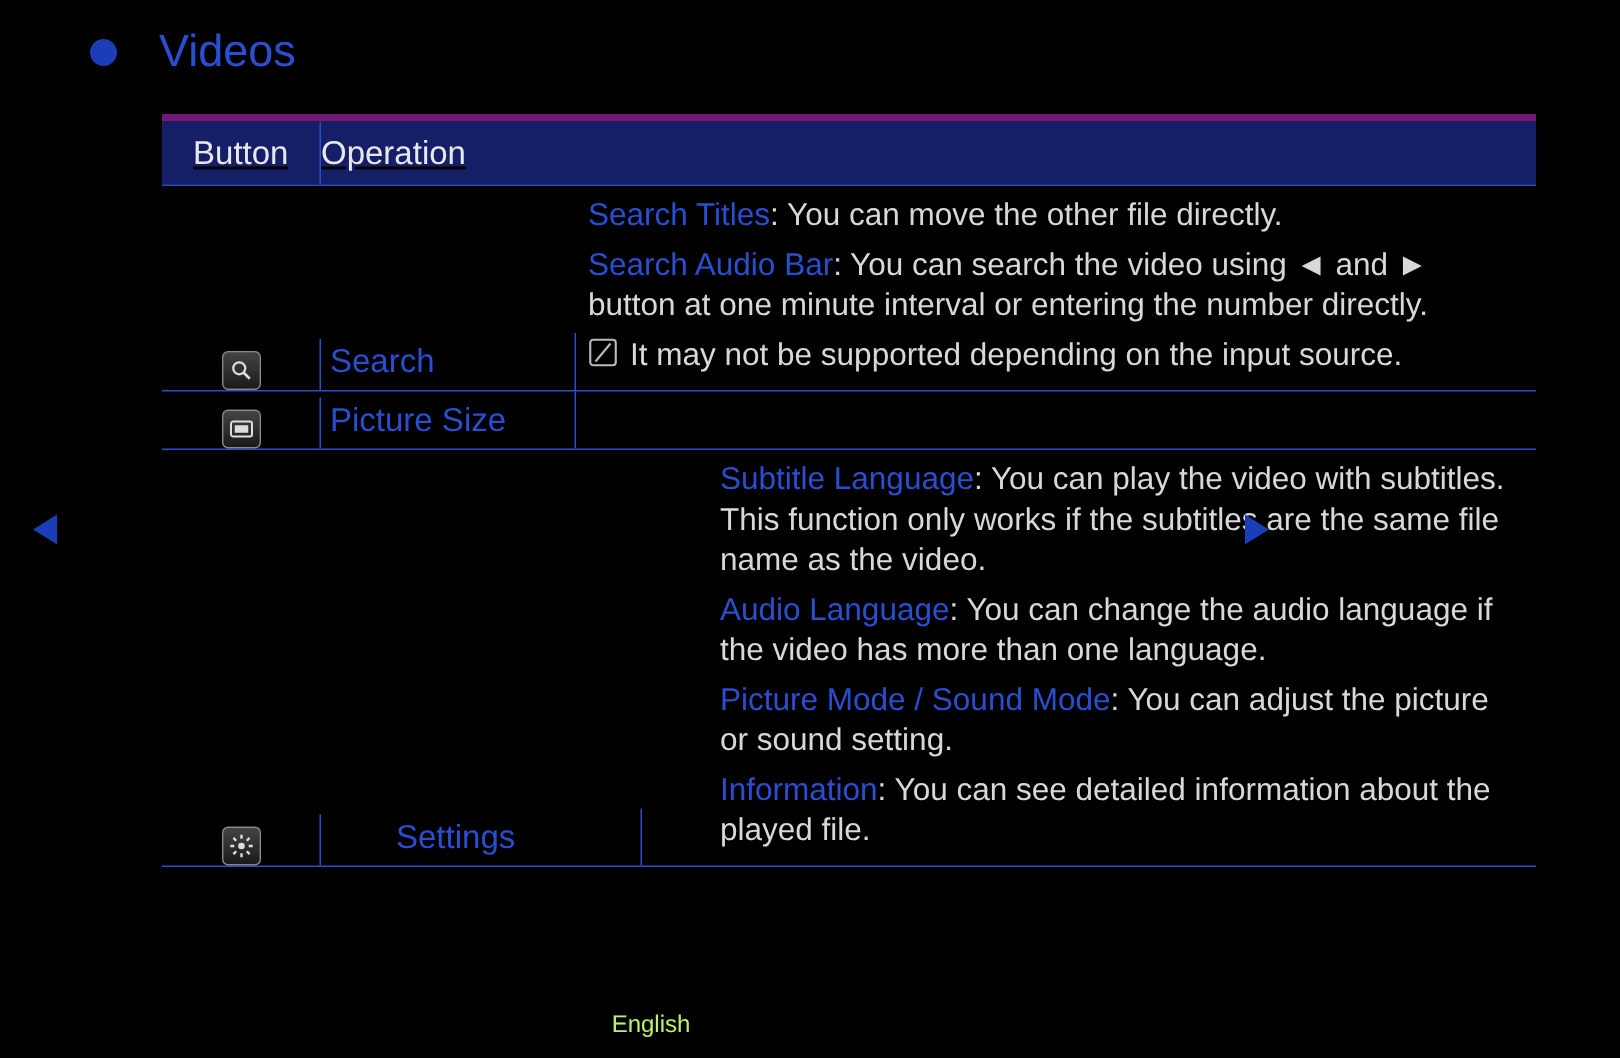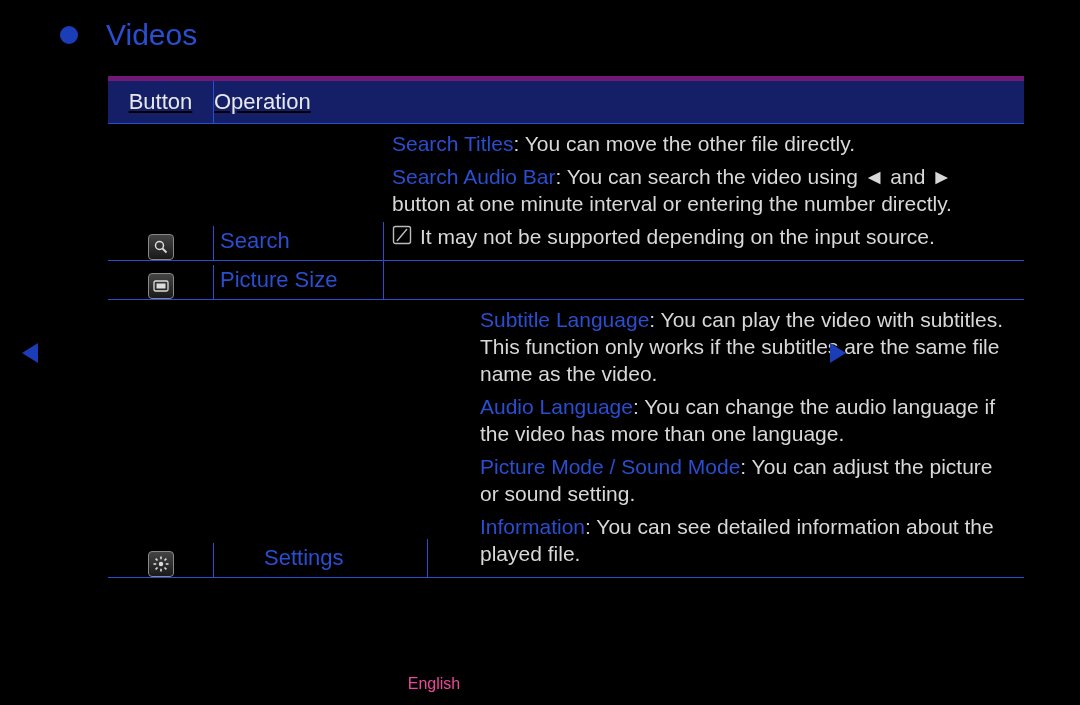--- a/index.html
+++ b/index.html
@@ -16,21 +16,21 @@
   .row:last-child { border-bottom: 1px solid #2a4ed0; gap: 44px; }
   .c-icon { width: 106px; display: flex; justify-content: center; padding-top: 8px; border-right: 1px solid #2a4ed0; }
   .c-name { width: 170px; padding: 6px 6px 6px 6px; color: #2a4ed0; font-size: 22px; border-right: 1px solid #2a4ed0; }
   .c-desc { flex: 1; padding: 6px 8px 10px 8px; color: #d8d8d8; font-size: 21px; line-height: 27px; }
   .c-desc .term { color: #2a4ed0; }
   .c-desc .para { margin-bottom: 6px; }
   .note-row { display: flex; align-items: flex-start; margin-top: 6px; }
   .note-icon { margin-right: 8px; margin-top: 2px; flex-shrink: 0; }
   .arrow-left  { position: absolute; left: 20px;  top: 342px; }
   .arrow-right { position: absolute; right: 20px; top: 342px; }
-  .footer { position: absolute; bottom: 12px; width: 100%; text-align: center; color: #ec4899; font-size: 16px; }
+  .footer { position: absolute; bottom: 12px; width: 100%; text-align: center; color: #bef264; font-size: 16px; }
   .btn-icon { width: 26px; height: 26px; border: 1px solid #888; border-radius: 4px;
               background: linear-gradient(#444,#1a1a1a); display: flex; align-items: center; justify-content: center; }
   .inline-arrow { color: #d8d8d8; display: inline; }
 </style>
 </head>
 <body>
 
 <div class="page">
 
   <div class="title-row">

